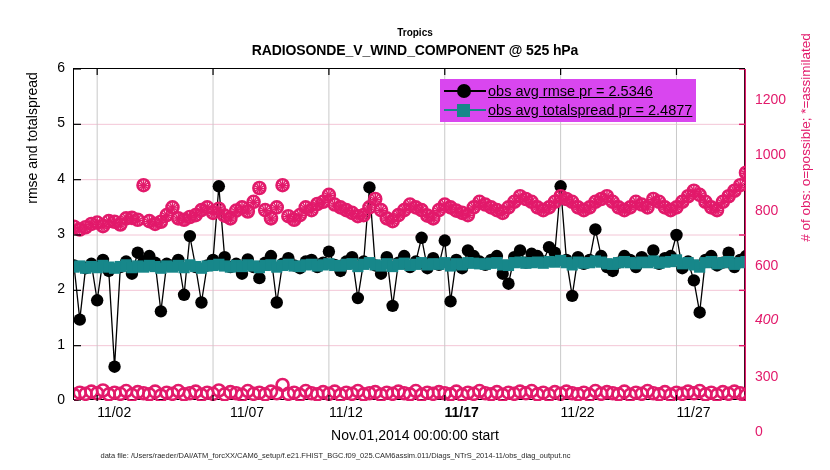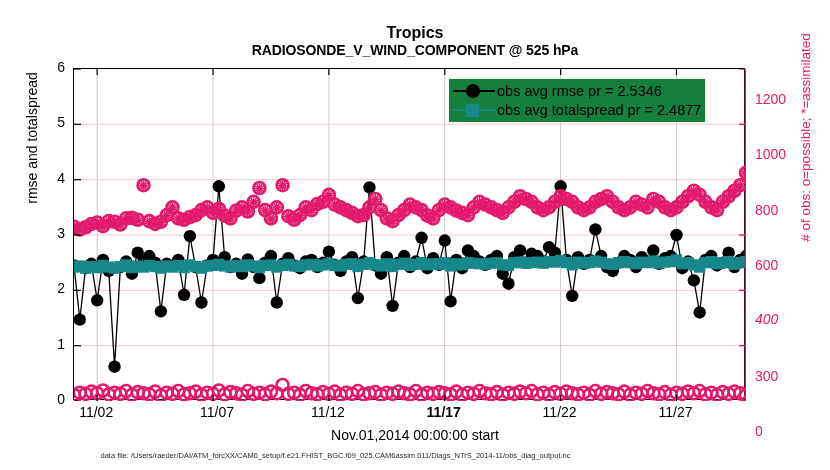--- a/index.html
+++ b/index.html
@@ -1,44 +1,44 @@
 <!DOCTYPE html>
 <html><head>
 <meta charset="utf-8">
 <style>
   html,body{margin:0;padding:0;background:#ffffff;}
   body{width:830px;height:470px;font-family:"Liberation Sans",sans-serif;overflow:hidden;}
   #root{position:relative;width:830px;height:470px;}
 
   .title-block{position:absolute;left:0;top:24px;width:830px;text-align:center;}
-  .title-line1{font-size:16px;font-weight:bold;color:#000;line-height:17px;}
+  .title-line1{font-size:10px;font-weight:bold;color:#000;line-height:17px;}
   .title-line2{font-size:14px;font-weight:bold;color:#000;line-height:19px;letter-spacing:-0.1px;}
 
   #plot{position:absolute;left:73px;top:68px;width:672px;height:332px;
         border:1.2px solid #000;box-sizing:border-box;background:#fff;}
   #svgchart{position:absolute;left:0;top:0;}
   .ytick-l{position:absolute;font-size:14px;color:#000;text-align:right;width:40px;
            left:25px;transform:translateY(-9px);}
   .ytick-r{position:absolute;font-size:14px;color:#e21a6b;text-align:left;width:60px;
            left:755px;transform:translateY(-9px);margin-top:32px;}
 
   .ylabel-left{position:absolute;left:-118px;top:130px;width:300px;text-align:center;
       font-size:14px;color:#000;transform:rotate(-90deg);transform-origin:center center;}
   .ylabel-right{position:absolute;left:655px;top:130px;width:300px;text-align:center;
       font-size:13.5px;color:#e21a6b;transform:rotate(-90deg);transform-origin:center center;}
 
-  .xtick{position:absolute;font-size:14px;color:#000;text-align:center;width:70px;
+  .xtick{position:absolute;font-size:14px;color:#000;text-align:right;width:70px;
          transform:translateX(-35px);top:404px;}
   .xlabel{position:absolute;left:0;top:427px;width:830px;text-align:center;
           font-size:14px;color:#000;}
   .footer{position:absolute;left:0;top:451px;width:671px;text-align:center;
           font-size:7.5px;color:#2a2a2a;font-family:"Liberation Sans",sans-serif;}
 
   
-  #legend{position:absolute;left:449px;top:79px;padding:2px 4px 3px 4px;background:#15803d;}
+  #legend{position:absolute;left:440px;top:79px;padding:2px 4px 3px 4px;background:#d946ef;text-decoration:underline;}
   .leg-row{display:flex;align-items:center;height:19px;white-space:nowrap;}
   .leg-sym{width:42px;height:19px;position:relative;flex:0 0 42px;}
   .leg-line{position:absolute;left:0;top:9px;width:42px;height:2.2px;}
   .leg-dot{position:absolute;left:13px;top:3px;width:14px;height:14px;border-radius:50%;}
   .leg-sq{position:absolute;left:13px;top:4px;width:13px;height:13px;}
   .leg-txt{font-size:14.5px;color:#000;padding-left:2px;}
 </style>
 </head>
 <body>
 
@@ -1283,21 +1283,21 @@
       <div class="ytick-l" style="top: 123.333px;">5</div>
       <div class="ytick-l" style="top: 68px;">6</div>
       <div class="ytick-r" style="top: 400px;">0</div>
       <div class="ytick-r" style="top: 344.667px;">300</div>
       <div class="ytick-r" style="top: 288px; font-style: italic;">400</div>
       <div class="ytick-r" style="top: 234px;">600</div>
       <div class="ytick-r" style="top: 178.667px;">800</div>
       <div class="ytick-r" style="top: 123.333px;">1000</div>
       <div class="ytick-r" style="top: 68px;">1200</div>
       <div class="xtick" style="left: 96.1724px;">11/02</div>
-      <div class="xtick" style="left: 217px;">11/07</div>
+      <div class="xtick" style="left: 229px;">11/07</div>
       <div class="xtick" style="left: 327.897px;">11/12</div>
       <div class="xtick" style="left: 443.759px; font-weight: bold;">11/17</div>
       <div class="xtick" style="left: 559.621px;">11/22</div>
       <div class="xtick" style="left: 675.483px;">11/27</div>
     </div>
 
   <div class="ylabel-left">rmse and totalspread</div>
   <div class="ylabel-right"># of obs: o=possible; *=assimilated</div>
   <div class="xlabel">Nov.01,2014 00:00:00 start</div>
   <div class="footer">data file: /Users/raeder/DAI/ATM_forcXX/CAM6_setup/f.e21.FHIST_BGC.f09_025.CAM6assim.011/Diags_NTrS_2014-11/obs_diag_output.nc</div>

